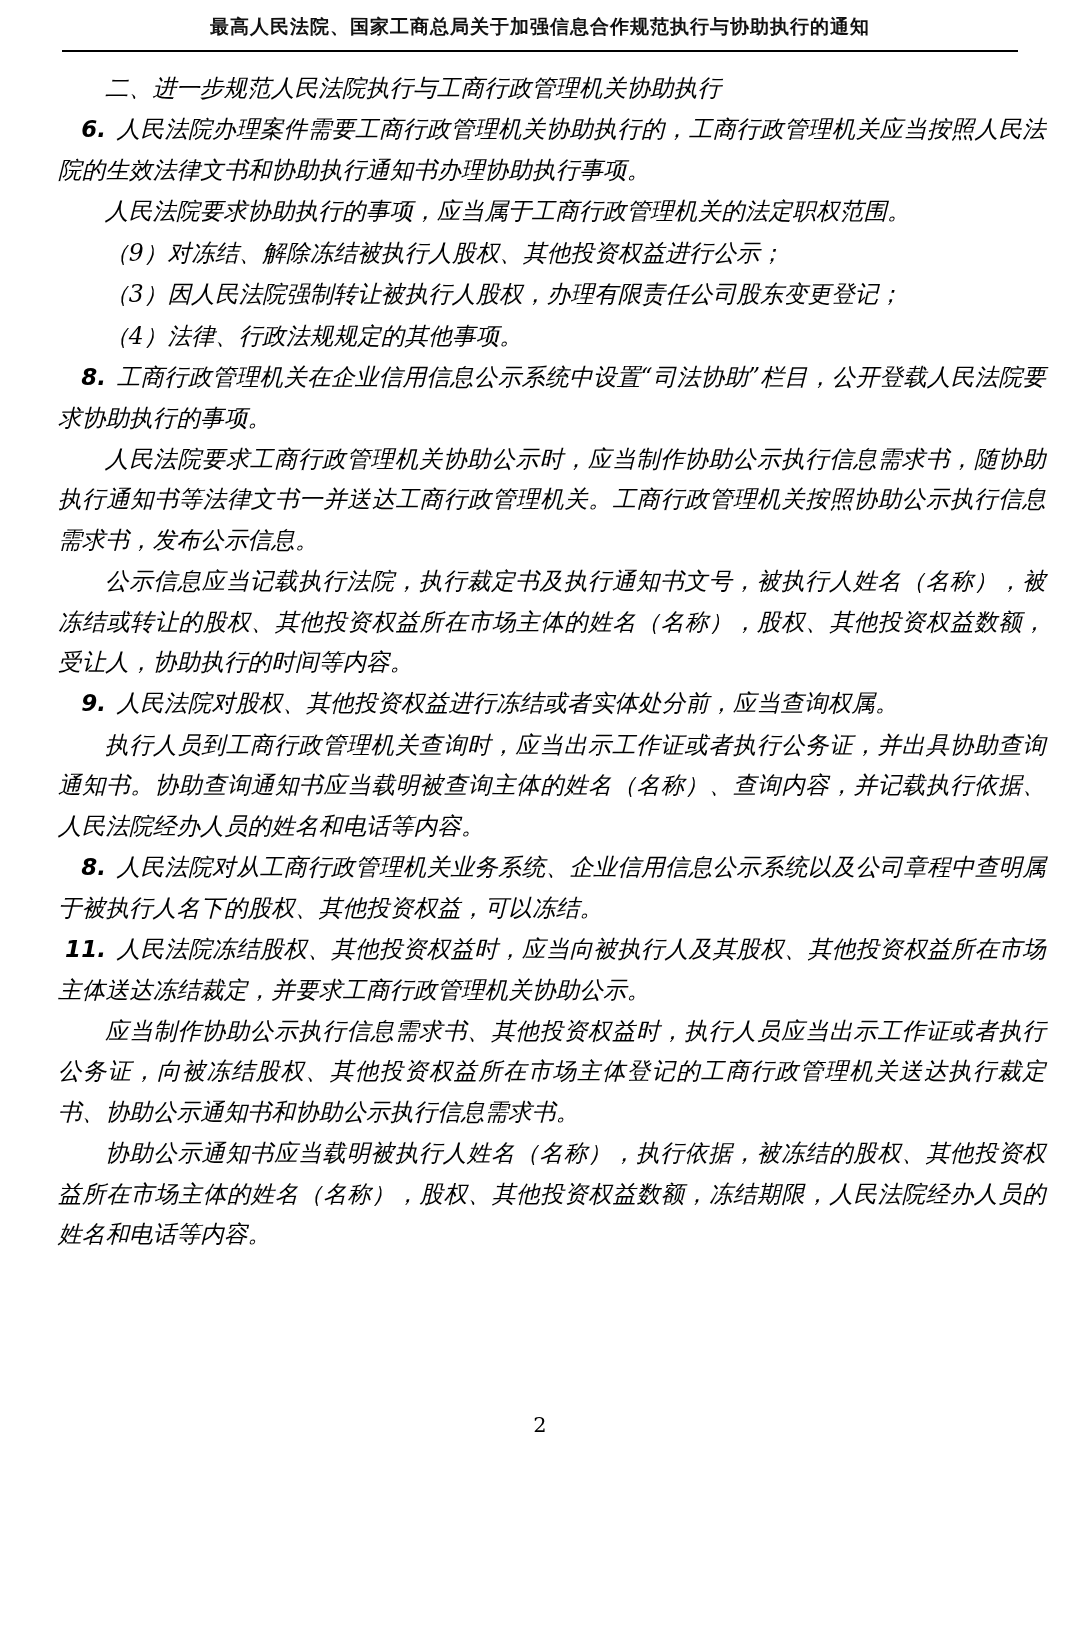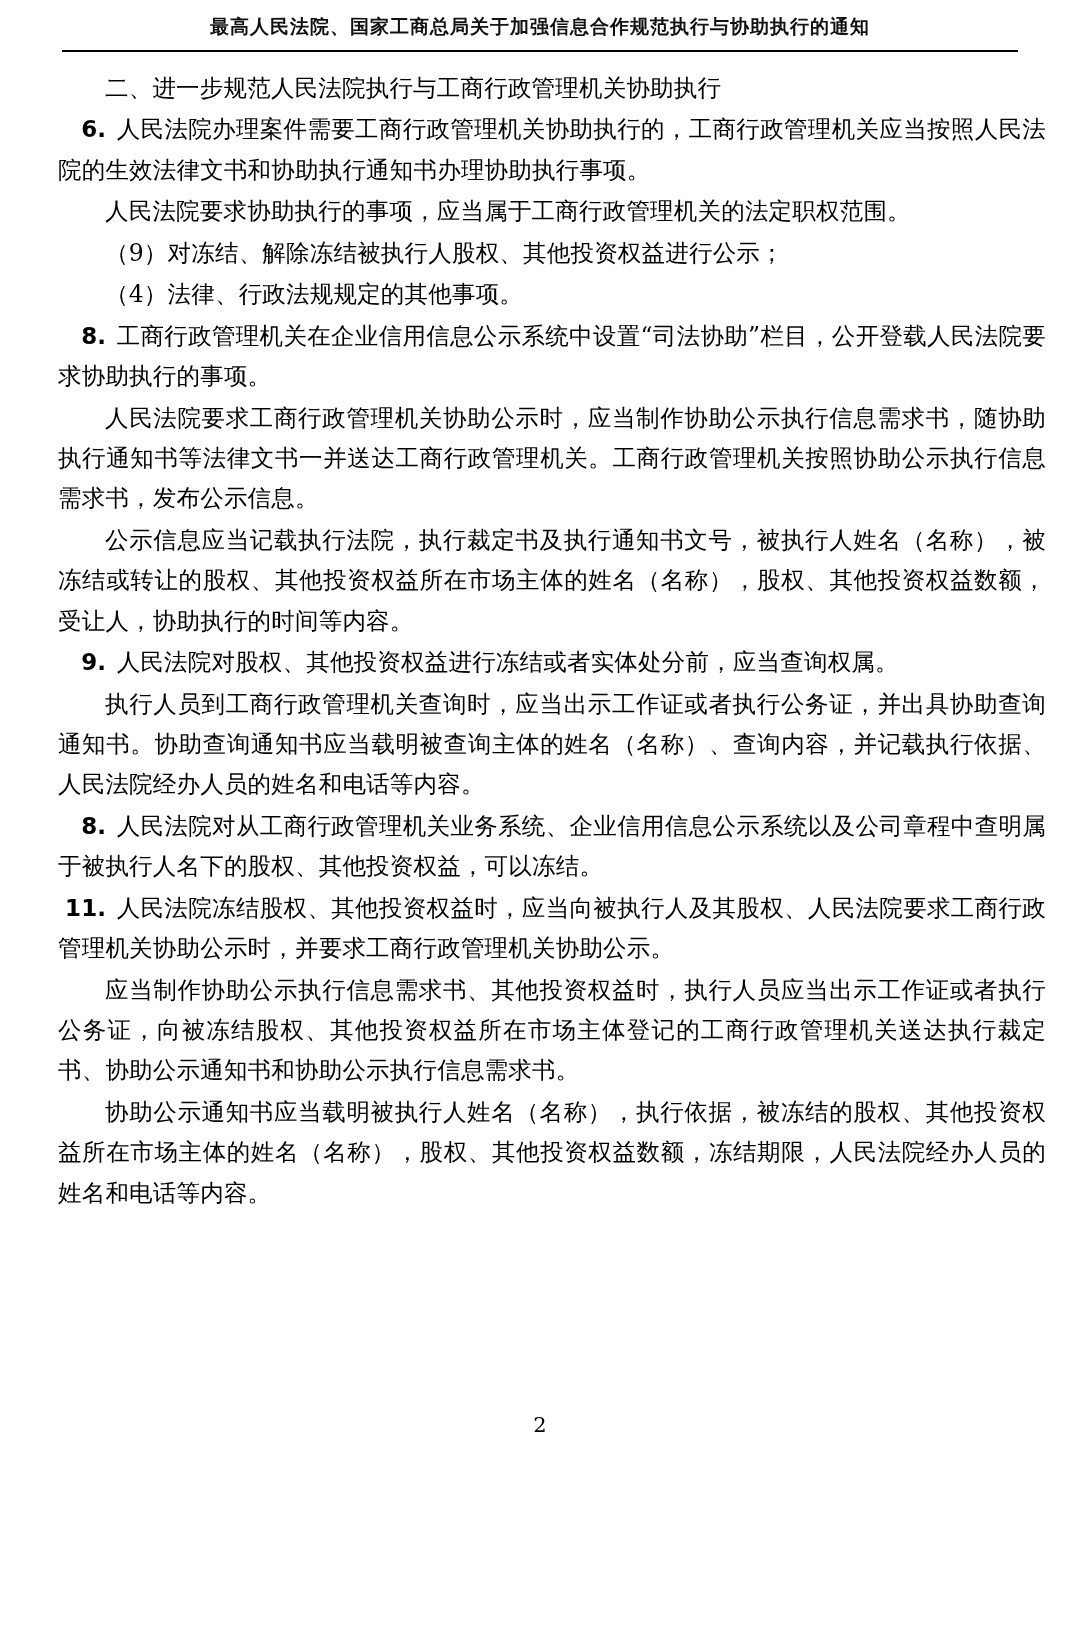--- a/index.html
+++ b/index.html
@@ -24,20 +24,21 @@
     font-family: "DejaVu Sans", "Liberation Sans", sans-serif;
     font-weight: 600;
     color: #111;
   }
   .header-rule {
     margin: 10px 62px 0 62px;
     border-bottom: 2px solid #000;
   }
   .body {
     padding: 16px 34px 0 58px;
+    font-style: italic;
   }
   .para {
     font-size: 23.5px;
     line-height: 1.72;
     text-align: justify;
     text-justify: inter-ideograph;
     margin: 0 0 1px 0;
     letter-spacing: 0.2px;
   }
   .indent2 {
@@ -81,41 +82,42 @@
     <p class="para indent2">二、进一步规范人民法院执行与工商行政管理机关协助执行</p>
 
     <p class="para numbered">
       <span class="num">6.</span><span>人民法院办理案件需要工商行政管理机关协助执行的，工商行政管理机关应当按照人民法院的生效法律文书和协助执行通知书办理协助执行事项。</span>
     </p>
 
     <p class="para indent2">人民法院要求协助执行的事项，应当属于工商行政管理机关的法定职权范围。</p>
 
 
     <p class="para indent2">（9）对冻结、解除冻结被执行人股权、其他投资权益进行公示；</p>
+    <p class="para indent2">（3）因人民法院强制转让被执行人股权，办理有限责任公司股东变更登记；</p>
     <p class="para indent2">（4）法律、行政法规规定的其他事项。</p>
 
     <p class="para numbered">
       <span class="num">8.</span><span>工商行政管理机关在企业信用信息公示系统中设置“司法协助”栏目，公开登载人民法院要求协助执行的事项。</span>
     </p>
 
     <p class="para indent2">人民法院要求工商行政管理机关协助公示时，应当制作协助公示执行信息需求书，随协助执行通知书等法律文书一并送达工商行政管理机关。工商行政管理机关按照协助公示执行信息需求书，发布公示信息。</p>
     <p class="para indent2">公示信息应当记载执行法院，执行裁定书及执行通知书文号，被执行人姓名（名称），被冻结或转让的股权、其他投资权益所在市场主体的姓名（名称），股权、其他投资权益数额，受让人，协助执行的时间等内容。</p>
 
     <p class="para numbered">
       <span class="num">9.</span><span>人民法院对股权、其他投资权益进行冻结或者实体处分前，应当查询权属。</span>
     </p>
 
     <p class="para indent2">执行人员到工商行政管理机关查询时，应当出示工作证或者执行公务证，并出具协助查询通知书。协助查询通知书应当载明被查询主体的姓名（名称）、查询内容，并记载执行依据、人民法院经办人员的姓名和电话等内容。</p>
 
     <p class="para numbered">
       <span class="num">8.</span><span>人民法院对从工商行政管理机关业务系统、企业信用信息公示系统以及公司章程中查明属于被执行人名下的股权、其他投资权益，可以冻结。</span>
     </p>
 
     <p class="para numbered">
-      <span class="num">11.</span><span>人民法院冻结股权、其他投资权益时，应当向被执行人及其股权、人民法院要求工商行政管理机关协助公示时，并要求工商行政管理机关协助公示。</span>
+      <span class="num">11.</span><span>人民法院冻结股权、其他投资权益时，应当向被执行人及其股权、其他投资权益所在市场主体送达冻结裁定，并要求工商行政管理机关协助公示。</span>
     </p>
 
     <p class="para indent2">应当制作协助公示执行信息需求书、其他投资权益时，执行人员应当出示工作证或者执行公务证，向被冻结股权、其他投资权益所在市场主体登记的工商行政管理机关送达执行裁定书、协助公示通知书和协助公示执行信息需求书。</p>
     <p class="para indent2">协助公示通知书应当载明被执行人姓名（名称），执行依据，被冻结的股权、其他投资权益所在市场主体的姓名（名称），股权、其他投资权益数额，冻结期限，人民法院经办人员的姓名和电话等内容。</p>
 
   </div>
 
   <div class="page-number">2</div>
 
 </div>

